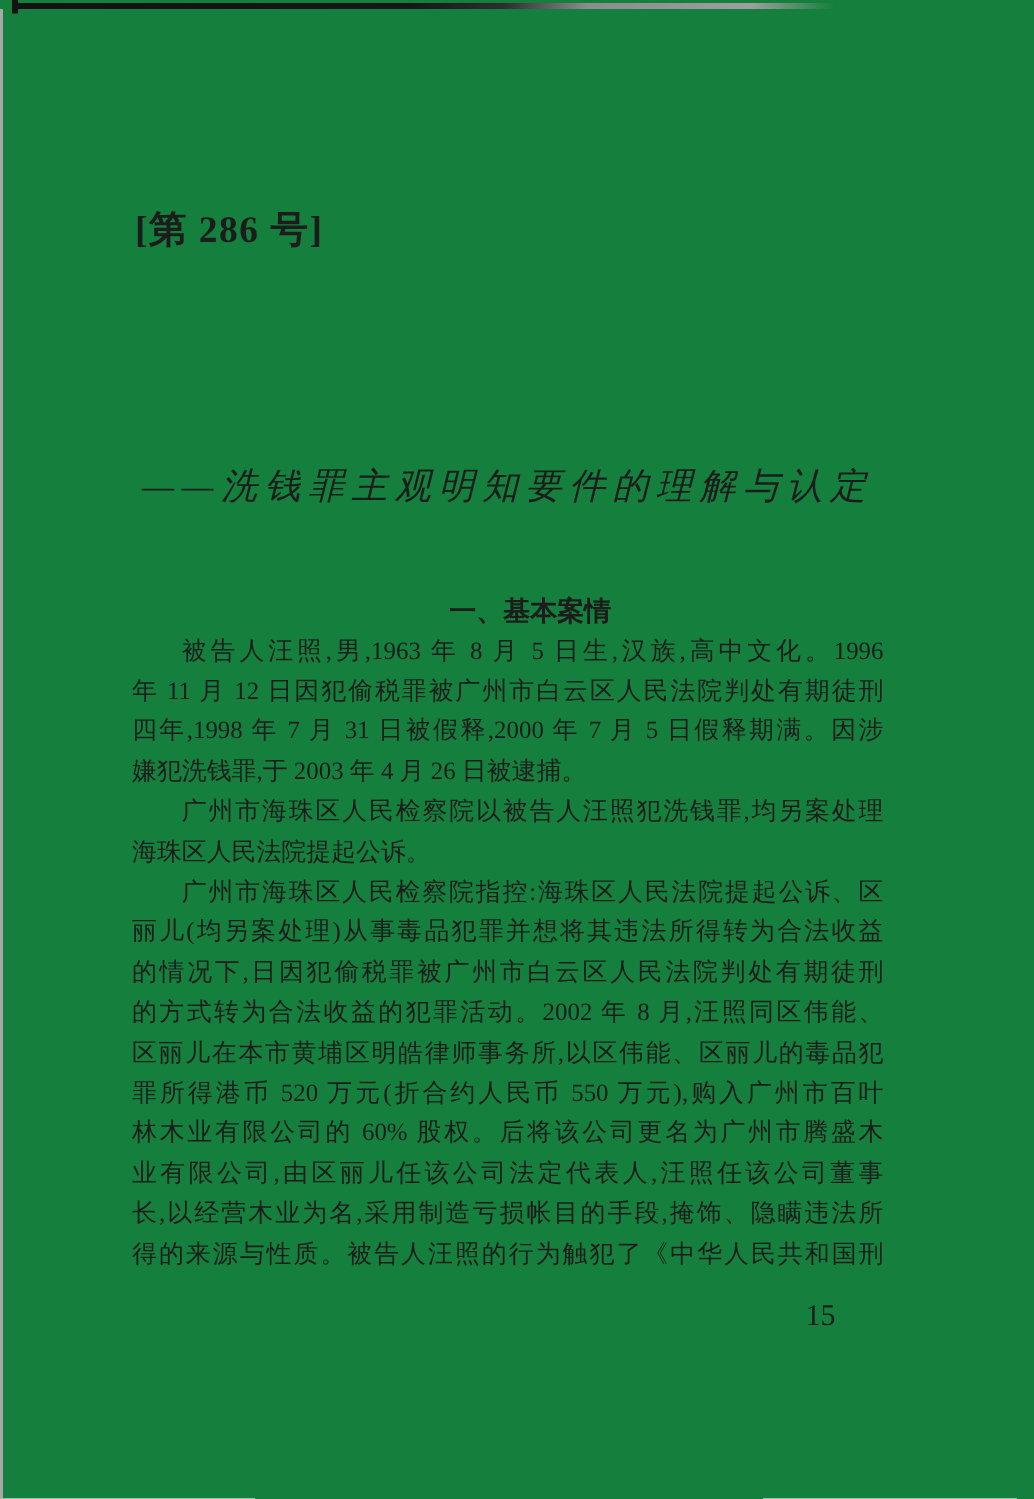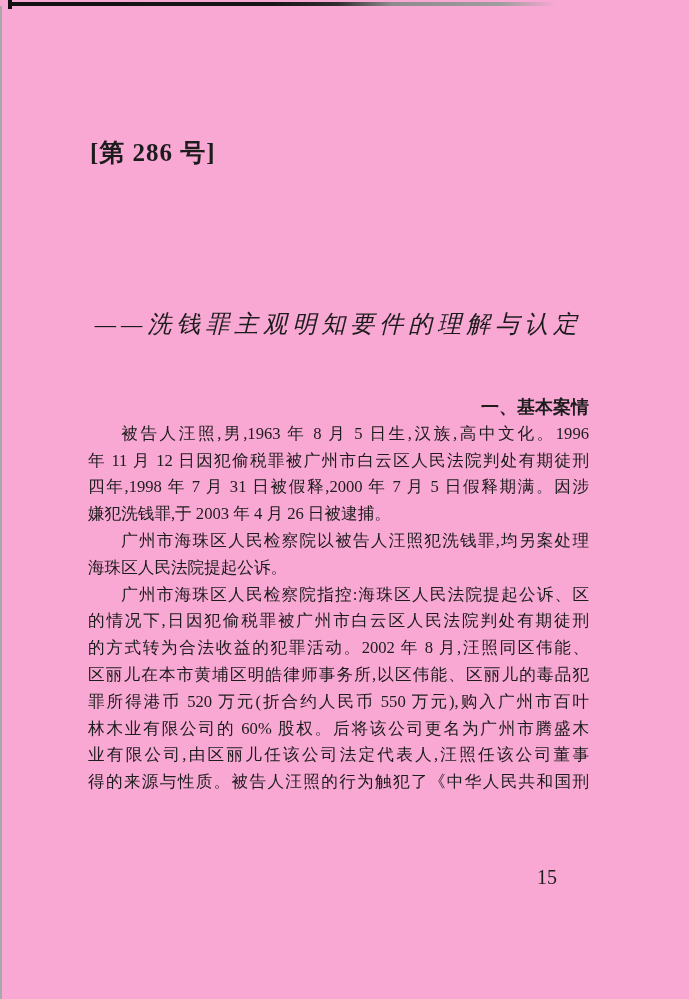--- a/index.html
+++ b/index.html
@@ -1,20 +1,20 @@
 <!DOCTYPE html>
 <html><head>
 <meta charset="utf-8">
 <style>
   html, body { margin: 0; padding: 0; background: #ffffff; }
   .page {
     position: relative;
     width: 689px;
     height: 999px;
-    background: #f9a8d4;
+    background: #15803d;
     color: #1c1c1c;
     font-family: "Liberation Serif", "DejaVu Serif", serif;
     overflow: hidden;
   }
   
   .top-rule {
     position: absolute; left: 8px; top: 2px; width: 548px; height: 4px;
     background: linear-gradient(90deg,
       #121212 0%, #161616 48%, #2e2e2e 60%,
       #8c8c8c 70%, #9e9e9e 90%, rgba(165,165,165,0) 100%);
@@ -41,21 +41,21 @@
     font-size: 24px; letter-spacing: 5px; white-space: nowrap;
   }
   
   .content {
     position: absolute; left: 88px; top: 394px; width: 501px;
     font-size: 16.6px; line-height: 26.8px; text-align: justify;
   }
   .section-heading {
     font-family: "Liberation Sans", "DejaVu Sans", sans-serif;
     font-weight: bold; font-size: 18px; line-height: 26.8px;
-    text-indent: 30px; text-align: right;
+    text-indent: 30px; text-align: center;
   }
   .para { margin: 0; }
   .line { text-align: justify; text-align-last: justify; }
   .line.first { text-indent: 2em; }
   .line.end { text-align-last: left; }
   .page-number {
     position: absolute; left: 537px; top: 866px; font-size: 20px;
   }
 </style>
 </head>
@@ -80,24 +80,26 @@
       <div class="line end">嫌犯洗钱罪,于 2003 年 4 月 26 日被逮捕。</div>
     </div>
 
     <div class="para">
       <div class="line first">广州市海珠区人民检察院以被告人汪照犯洗钱罪,均另案处理</div>
       <div class="line end">海珠区人民法院提起公诉。</div>
     </div>
 
     <div class="para">
       <div class="line first">广州市海珠区人民检察院指控:海珠区人民法院提起公诉、区</div>
+      <div class="line">丽儿(均另案处理)从事毒品犯罪并想将其违法所得转为合法收益</div>
       <div class="line">的情况下,日因犯偷税罪被广州市白云区人民法院判处有期徒刑</div>
       <div class="line">的方式转为合法收益的犯罪活动。2002 年 8 月,汪照同区伟能、</div>
       <div class="line">区丽儿在本市黄埔区明皓律师事务所,以区伟能、区丽儿的毒品犯</div>
       <div class="line">罪所得港币 520 万元(折合约人民币 550 万元),购入广州市百叶</div>
       <div class="line">林木业有限公司的 60% 股权。后将该公司更名为广州市腾盛木</div>
       <div class="line">业有限公司,由区丽儿任该公司法定代表人,汪照任该公司董事</div>
+      <div class="line">长,以经营木业为名,采用制造亏损帐目的手段,掩饰、隐瞒违法所</div>
       <div class="line">得的来源与性质。被告人汪照的行为触犯了《中华人民共和国刑</div>
     </div>
   </div>
 
   <div class="page-number">15</div>
 </div>
 
 </body></html>

